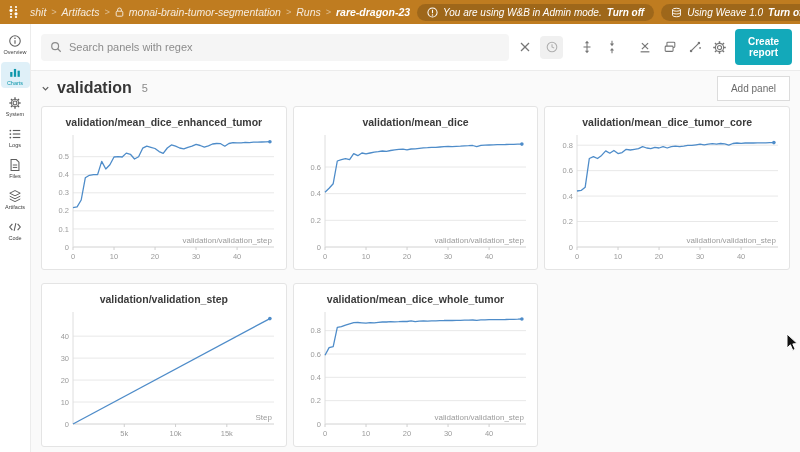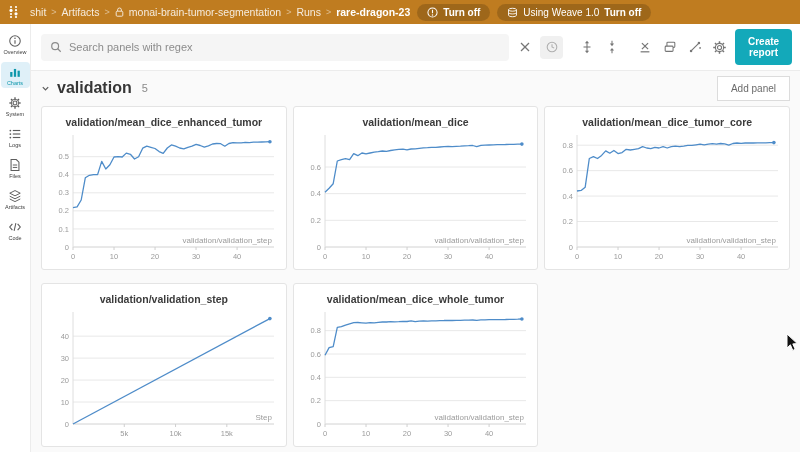--- a/index.html
+++ b/index.html
@@ -1,21 +1,21 @@
 <!DOCTYPE html>
 <html><head>
 <meta charset="utf-8">
 <style>
   * { box-sizing: border-box; margin: 0; padding: 0; }
   html,body { width:800px; height:452px; overflow:hidden; }
   body { font-family:"Liberation Sans","DejaVu Sans",sans-serif; background:#fafafa; position:relative; }
   svg text { font-family:"Liberation Sans","DejaVu Sans",sans-serif; }
 
   
-  .navbar { height:24px; background:#bf7c20; display:flex; align-items:center; padding:0 8px; gap:7px; color:#fff; }
+  .navbar { height:24px; background:#bf7c20; display:flex; align-items:center; padding:0 8px; gap:7px; color:#fff;font-style:italic; }
   .logo { flex:0 0 auto; display:flex; align-items:center; }
   .crumbs { display:flex; align-items:center; gap:5px; font-size:10.5px; color:rgba(255,255,255,.85); white-space:nowrap; }
   .crumb { cursor:pointer; }
   .crumb-sep { color:rgba(255,255,255,.5); font-size:9px; }
   .run-name { color:#fff; font-weight:bold; }
   .lockwrap { display:flex; align-items:center; opacity:.8; }
   .pill { display:flex; align-items:center; gap:5px; background:rgba(0,0,0,.17); border-radius:11px; padding:3px 10px; font-size:10px; white-space:nowrap; }
   .pill .turnoff { font-weight:bold; cursor:pointer; }
 
   
@@ -88,20 +88,21 @@
     <span class="crumb">Runs</span>
     <span class="crumb-sep">&gt;</span>
     <span class="crumb run-name">rare-dragon-23</span>
   </div>
   <div class="pill">
     <svg width="11" height="11" viewBox="0 0 12 12">
         <circle cx="6" cy="6" r="5" fill="none" stroke="#fff" stroke-width="1.1"></circle>
         <line x1="6" y1="3" x2="6" y2="6.8" stroke="#fff" stroke-width="1.2"></line>
         <circle cx="6" cy="8.8" r=".8" fill="#fff"></circle>
       </svg>
+    <span>You are using W&amp;B in Admin mode.</span>
     <span class="turnoff">Turn off</span>
   </div>
   <div class="pill">
     <svg width="11" height="11" viewBox="0 0 12 12">
         <ellipse cx="6" cy="3" rx="4.3" ry="1.6" fill="none" stroke="#fff" stroke-width="1"></ellipse>
         <path d="M1.7 3 v3 c0 .9 1.9 1.6 4.3 1.6 s4.3 -.7 4.3 -1.6 v-3" fill="none" stroke="#fff" stroke-width="1"></path>
         <path d="M1.7 6 v3 c0 .9 1.9 1.6 4.3 1.6 s4.3 -.7 4.3 -1.6 v-3" fill="none" stroke="#fff" stroke-width="1"></path>
       </svg>
     <span>Using Weave 1.0</span>
     <span class="turnoff">Turn off</span>

